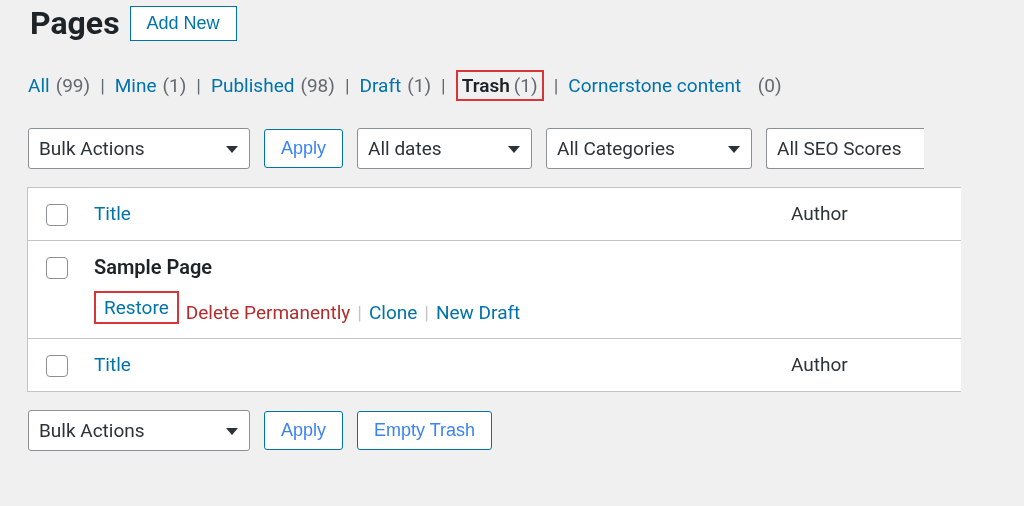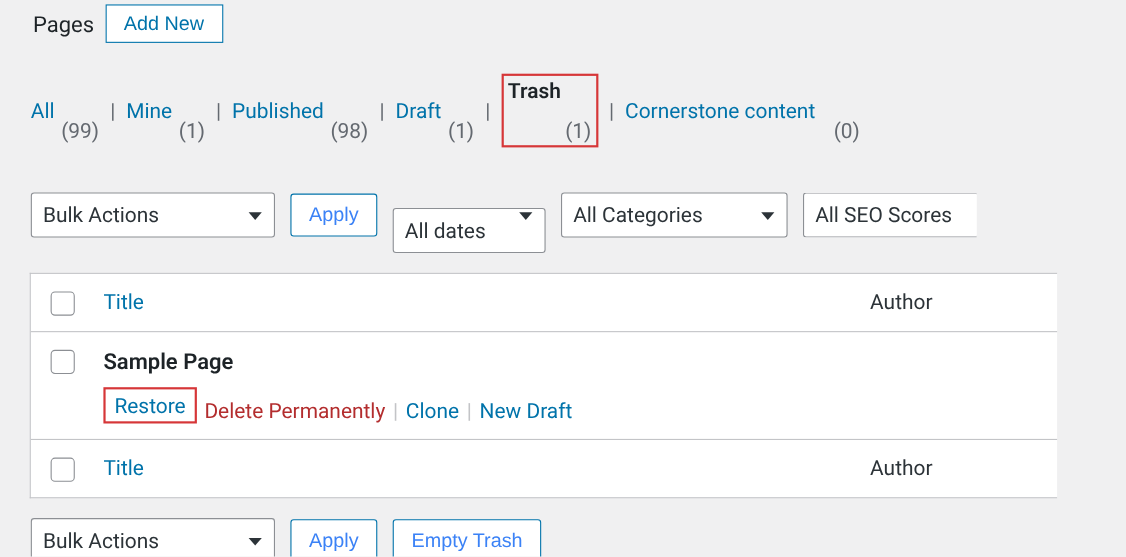--- a/index.html
+++ b/index.html
@@ -12,22 +12,22 @@
       height: 506px;
       overflow: hidden;
     }
     .header-row {
       display: flex;
       align-items: center;
       gap: 10px;
       padding: 4px 0 0 30px;
     }
     .page-title {
-      font-size: 20px;
-      font-weight: 400;
+      font-size: 32px;
+      font-weight: 700;
       color: #1d2327;
     }
     .add-new-btn {
       border: 1.5px solid #0073aa;
       color: #0073aa;
       background: #fff;
       padding: 6px 16px;
       font-size: 18px;
       cursor: pointer;
       font-weight: 500;
@@ -39,21 +39,20 @@
       padding: 28px 0 27px 28px;
       font-size: 19px;
     }
     .filter-links a {
       color: #0073aa;
       text-decoration: none;
       cursor: pointer;
     }
     .filter-links .count {
       color: #646970;
-      margin-top: 36px;
     }
     .filter-links .sep {
       color: #646970;
       padding: 0 4px;
     }
     .filter-links .active {
       color: #1d2327;
       font-weight: 600;
     }
     .red-box {
@@ -100,21 +99,21 @@
     .apply-btn, .empty-trash-btn {
       border: 1.5px solid #0073aa;
       color: #3b82f6;
       background: #fff;
       padding: 8px 16px;
       font-size: 18px;
       cursor: pointer;
       border-radius: 3px;
     }
     #bulk1 { width: 222px; }
-    #dates { width: 139px; margin-top: 28px; }
+    #dates { width: 175px; }
     #cats { width: 206px; }
     #seo { width: 158px; padding-right: 10px; border-right: none; border-top-right-radius:0; border-bottom-right-radius:0;}
     .seo-wrap::after { display: none; }
     .table {
       border: 1px solid #c3c4c7;
       background: #fff;
       margin: 0 0 18px 27px;
       width: 934px;
       border-right: none;
     }

